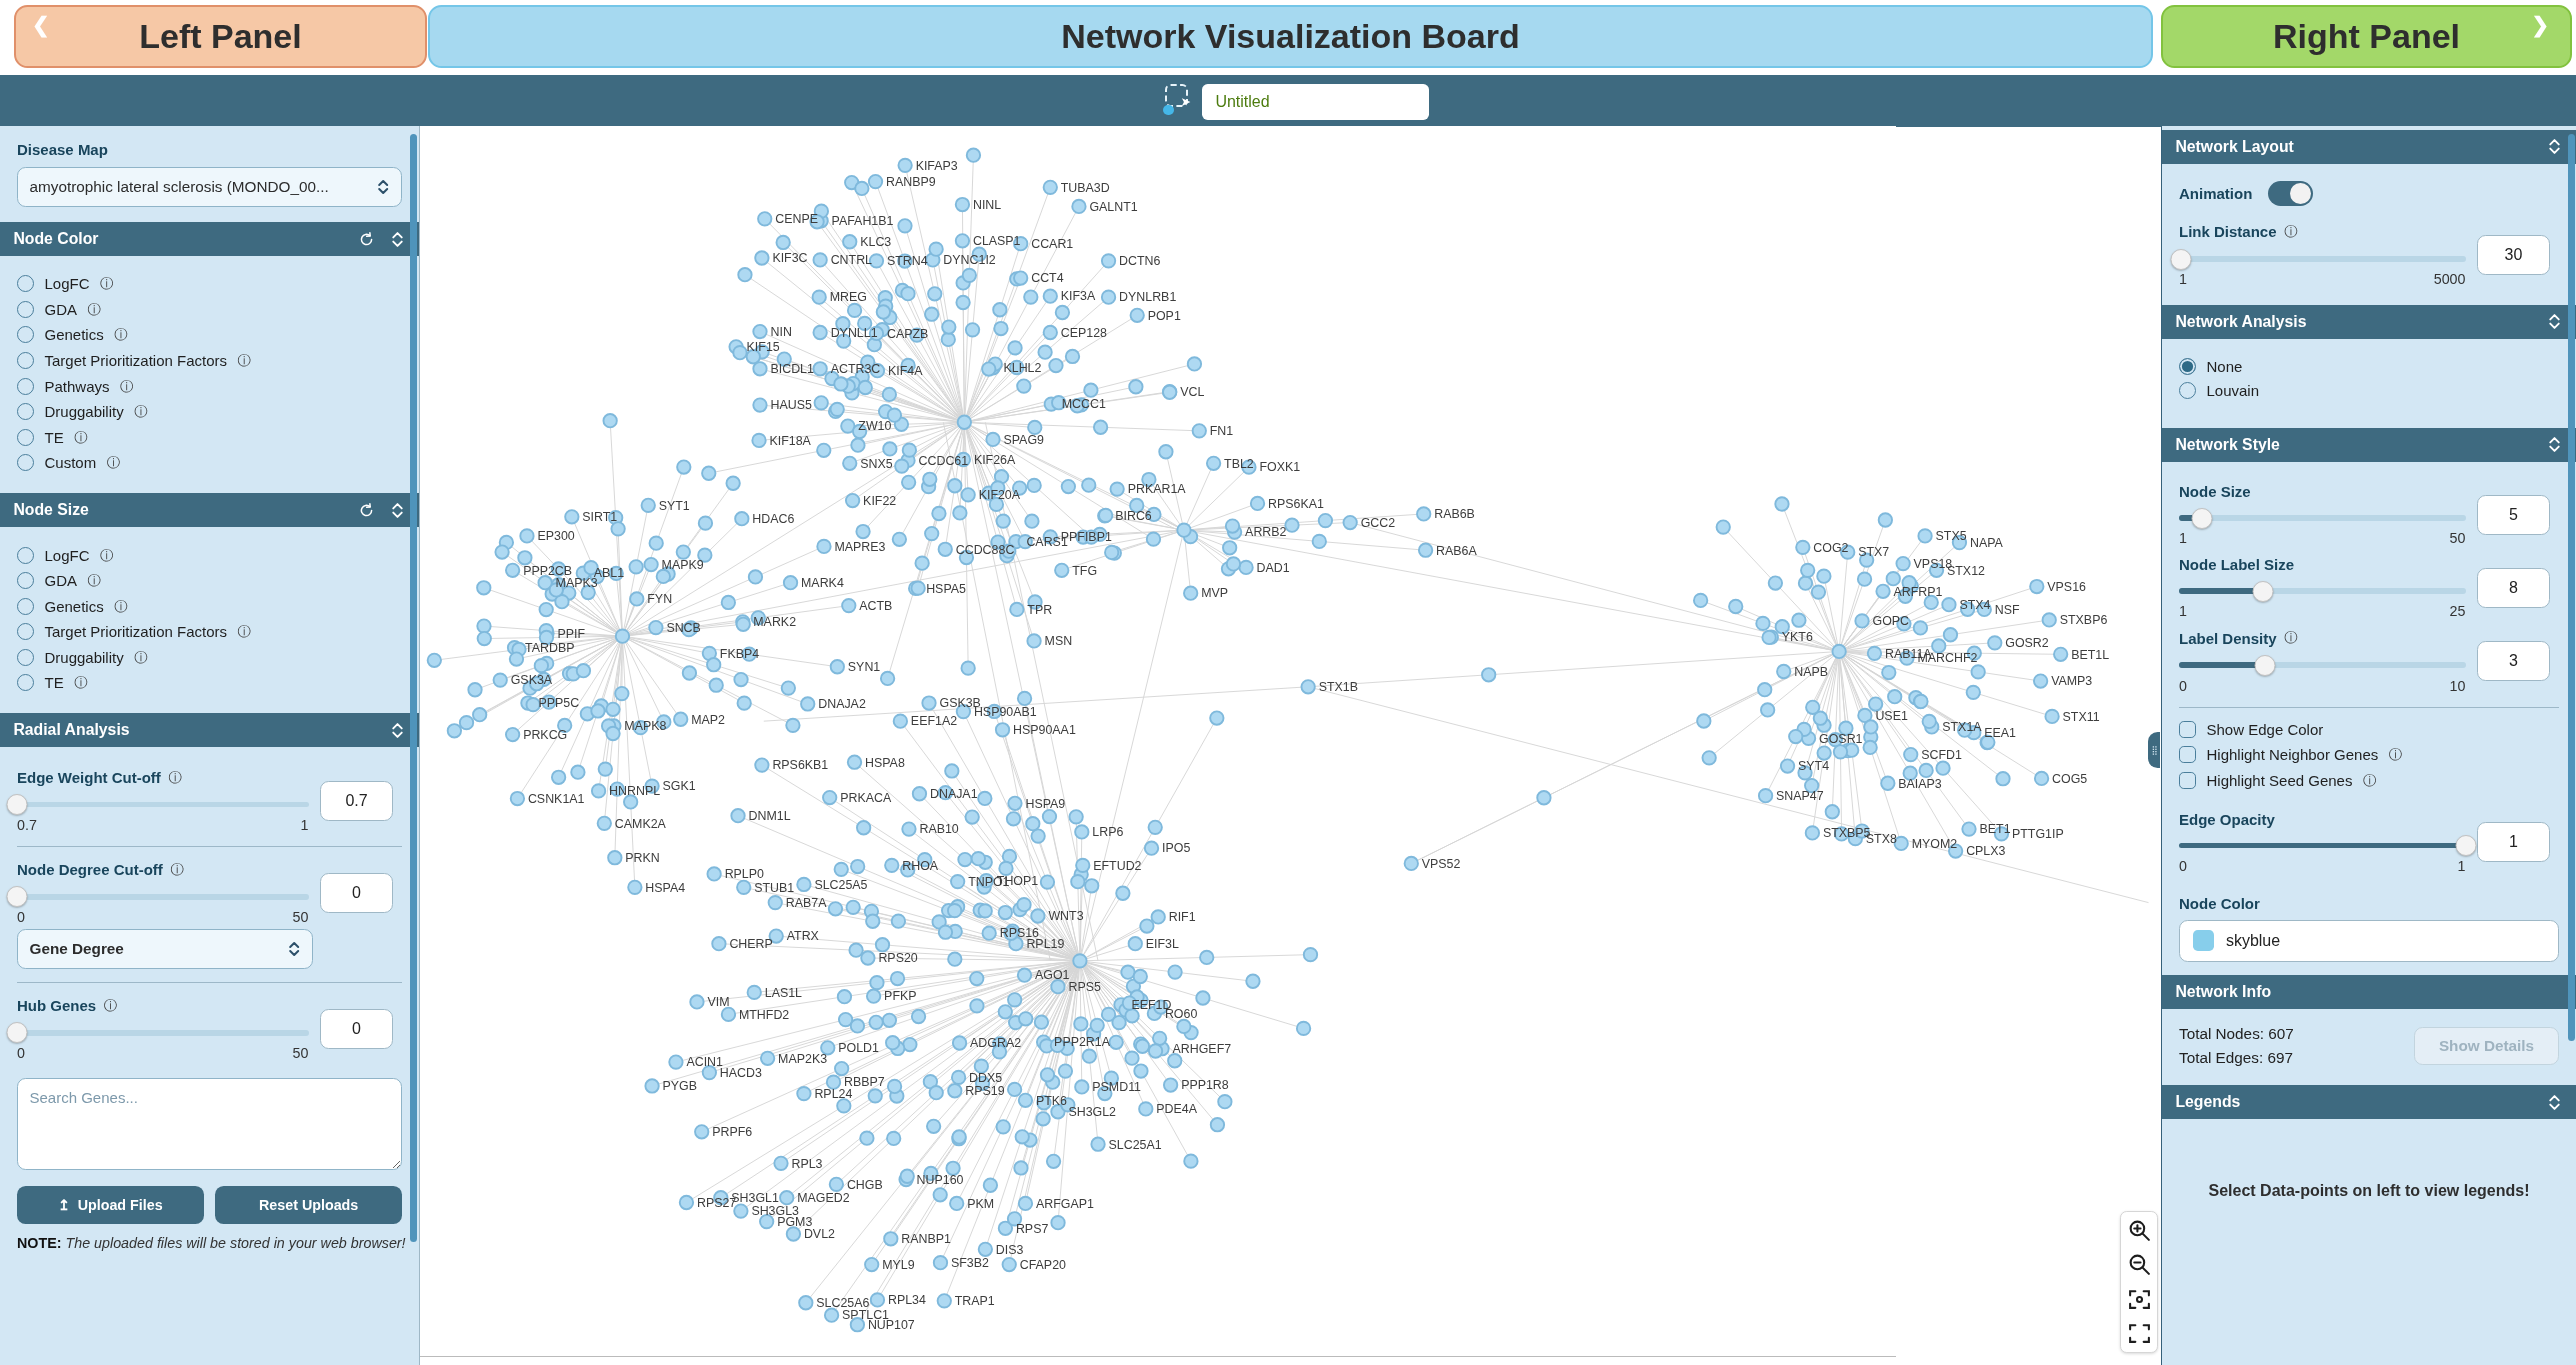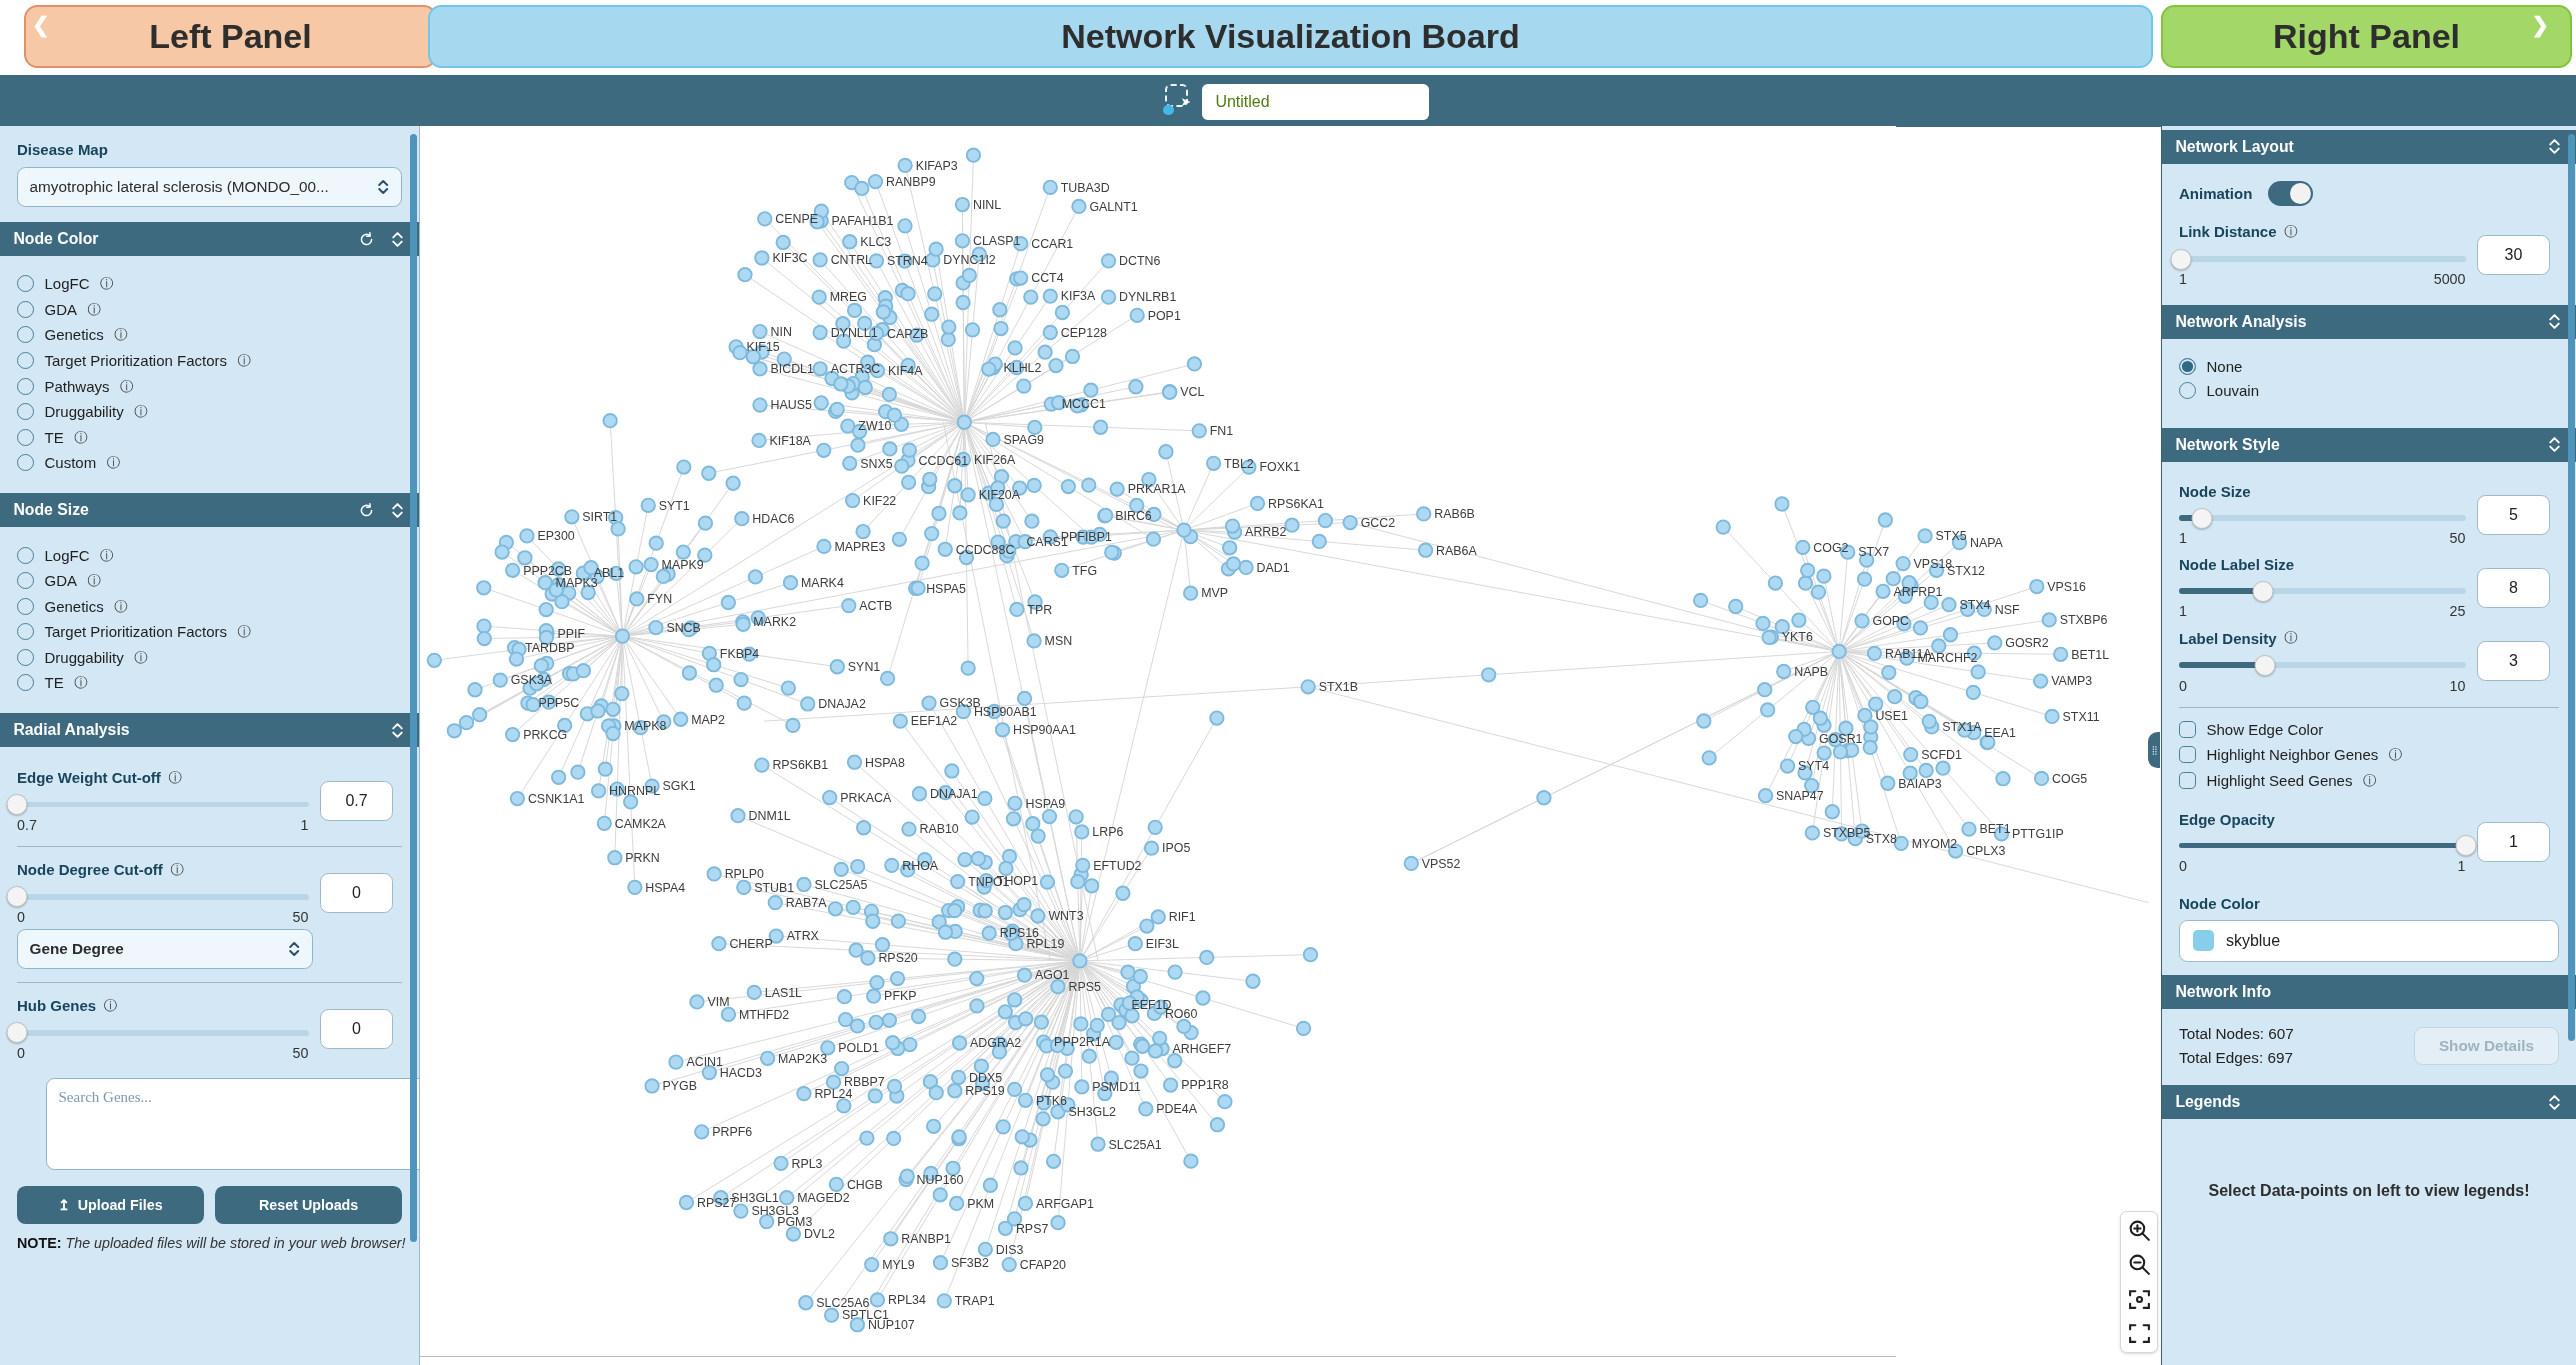--- a/index.html
+++ b/index.html
@@ -2,21 +2,21 @@
 <html><head>
 <meta charset="utf-8">
 <style>
   * { margin:0; padding:0; box-sizing:border-box; }
   html,body { width:2576px; height:1366px; overflow:hidden; background:#fff;
     font-family:"Liberation Sans", sans-serif; }
   
   #banner { position:absolute; left:0; top:0; width:2576px; height:75px; background:#fff; }
   .chip { position:absolute; top:4.8px; height:63px; border-radius:13.4px; display:flex;
     align-items:center; justify-content:center; font-size:34px; font-weight:600; color:#2e2e2e; }
-  #chip-left  { left:24px;  width:413px;  background:#f6c8a6; border:2.9px solid #e0906a; }
+  #chip-left  { left:14px;  width:413px;  background:#f6c8a6; border:2.9px solid #e0906a; }
   #chip-mid   { left:428px; width:1725px; background:#a6d9f0; border:2.9px solid #74c6e8; }
   #chip-right { left:2161px; width:411px; background:#a3d869; border:2.9px solid #82c23e; }
   
   #toolbar { position:absolute; left:0; top:75px; width:2576px; height:52px; background:#3e6a80;
     display:flex; align-items:center; }
   .tb-chev { position:absolute; color:#fff; font-size:21px; font-weight:bold; top:13.4px; cursor:pointer; }
   #tb-back { left:32px; } #tb-fwd { right:27px; }
   #sel-icon { position:absolute; left:1163px; top:84px; width:29px; height:31px; }
   #sel-box { position:absolute; left:1.9px; top:0; width:23px; height:23px; border:2.4px dashed #e8f4fa; border-radius:5.7px; }
   #sel-dot { position:absolute; left:0px; bottom:0px; width:10.5px; height:10.5px; border-radius:50%; background:#45b7e8; }
@@ -54,21 +54,21 @@
   .sl-track { position:absolute; left:0; right:0; top:7.6px; height:5.7px; border-radius:2.9px; background:#b9d6e6; }
   .sl-fill { height:100%; border-radius:2.9px; background:#3e6a80; }
   .sl-thumb { position:absolute; top:0; width:21px; height:21px; border-radius:50%; background:#f4f4f4;
     border:1px solid #c2c2c2; box-shadow:0 1px 1.9px rgba(0,0,0,.25); transform:translateX(-10.5px); cursor:pointer; }
   .sl-minmax { display:flex; justify-content:space-between; font-size:14.3px; color:#333; margin-top:1.9px; }
   .sl-valuebox { width:73px; height:40px; background:#fff; border:1.4px solid #9fb8c6; border-radius:8.6px;
     display:flex; align-items:center; justify-content:center; font-size:16px; color:#222; }
   
   #search-area { margin-top:17px; }
   #search-genes { width:100%; height:92px; background:#fff; border:1.4px solid #8fb4c8; border-radius:8.6px;
-    resize:both; padding:9.6px 11.5px; font-size:15px; color:#000000; font-family:Liberation Serif, serif;margin-left:29px; }
+    resize:both; padding:9.6px 11.5px; font-size:15px; color:#000000; font-family:Liberation Sans, sans-serif; }
   #search-genes::placeholder { color:#7d99ab; }
   #lp-buttons { display:flex; gap:11.5px; margin-top:11.5px; }
   .teal-btn { flex:1; height:38px; background:#3e6a80; color:#fff; font-size:14.3px; font-weight:700;
     border:none; border-radius:8.6px; cursor:pointer; display:flex; align-items:center; justify-content:center; gap:7.6px;
     font-family:"Liberation Sans", sans-serif; }
   #lp-note { margin-top:11.5px; font-size:14.3px; color:#333; white-space:nowrap; }
   #lp-note b { color:#111; }
   
   .vscroll { position:absolute; width:6.7px; border-radius:3.8px; background:#4f94bb; }
   #lp-scroll { right:1.9px; top:7.6px; height:1108px; }

